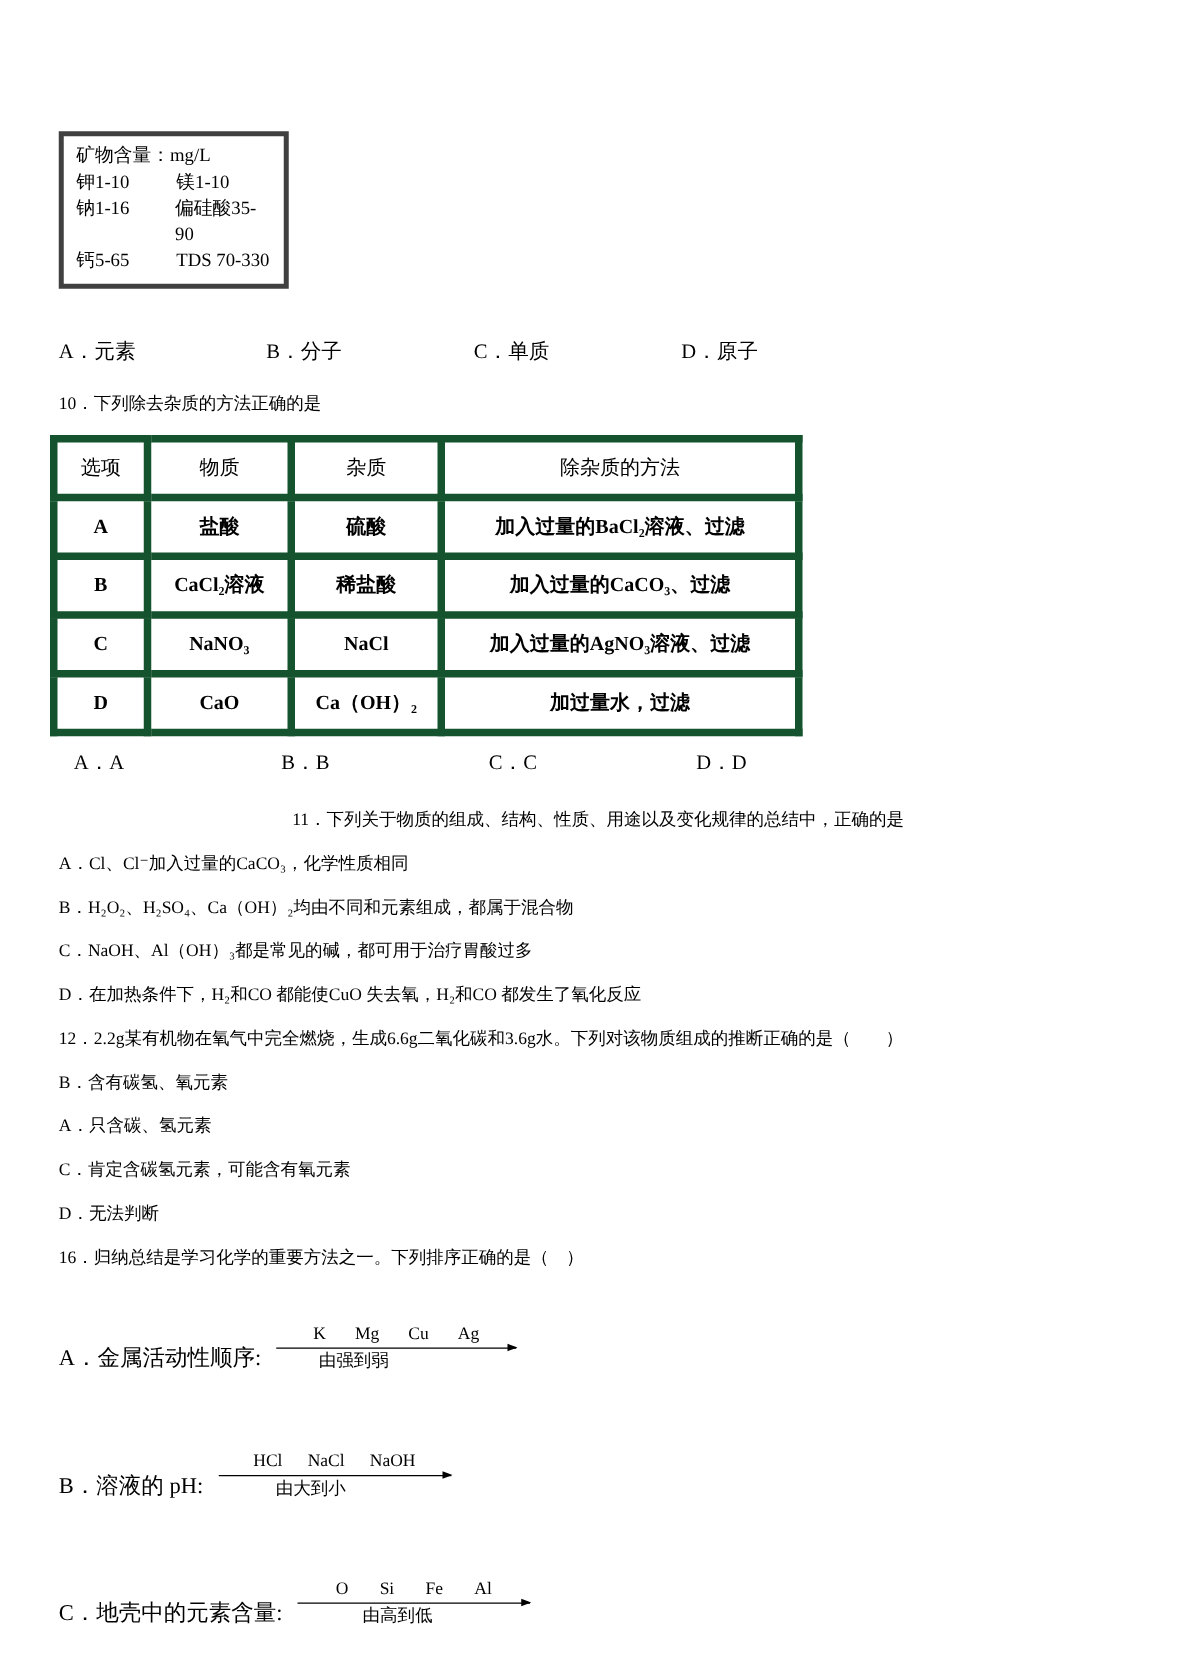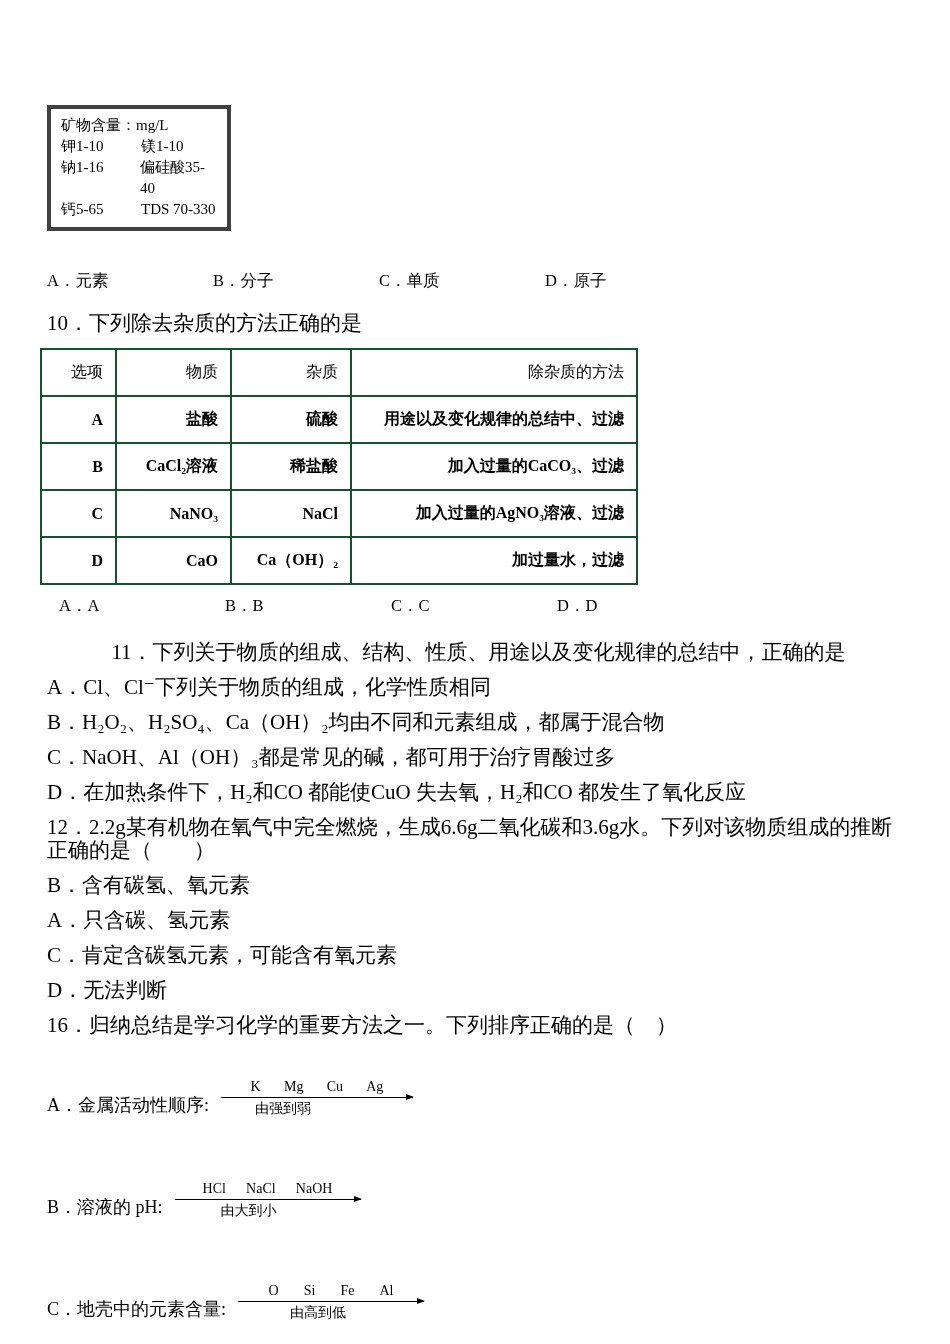--- a/index.html
+++ b/index.html
@@ -16,38 +16,38 @@
     border:4px solid #404040;
     width:184px;
     padding:6px 8px 7px 10px;
     font-size:15px;
     line-height:21px;
   }
   .mineral-row { display:flex; }
   .mineral-row .c1 { width:80px; }
 
   
-  .line { font-size:21px; line-height:23px; margin-top:12px; }
+  .line { font-size:14px; line-height:23px; margin-top:12px; }
 
   
   .opts-row { display:flex; font-size:16.5px; line-height:23px; }
   .opts-row > span { width:166px; }
   .opts-row.first { margin-top:38px; }
   .opts-row.after-table { margin-top:9px;margin-left:12px; }
 
   
   table.impurity {
     border-collapse:collapse;
     margin-top:13px;
     margin-left:-7px;
     font-size:16px;
   }
   table.impurity th, table.impurity td {
-    border:2px solid #14532d;
-    text-align:right;
+    border:6px solid #14532d;
+    text-align:center;
     vertical-align:middle;
     padding:0 12px;
     height:47px;
     font-weight:normal;
   }
   table.impurity td { font-weight:bold; }
   table.impurity .col1 { width:75px; }
   table.impurity .col2 { width:115px; }
   table.impurity .col3 { width:120px; }
   table.impurity .col4 { width:286px; }
@@ -83,21 +83,21 @@
   <div class="mineral-box">
     <div class="mineral-row">
       <span>矿物含量：mg/L</span>
     </div>
     <div class="mineral-row">
       <span class="c1">钾1-10</span>
       <span>镁1-10</span>
     </div>
     <div class="mineral-row">
       <span class="c1">钠1-16</span>
-      <span>偏硅酸35-40</span>
+      <span>偏硅酸35-90</span>
     </div>
     <div class="mineral-row">
       <span class="c1">钙5-65</span>
       <span>TDS  70-330</span>
     </div>
   </div>
 
   <div class="opts-row first">
     <span>A．元素</span>
     <span>B．分子</span>
@@ -112,21 +112,21 @@
         <tr>
       <th class="col1">选项</th>
       <th class="col2">物质</th>
       <th class="col3">杂质</th>
       <th class="col4">除杂质的方法</th>
     </tr>
     <tr>
       <td>A</td>
       <td>盐酸</td>
       <td>硫酸</td>
-      <td>用途以及变化规律的总结中、过滤</td>
+      <td>加入过量的BaCl₂溶液、过滤</td>
     </tr>
     <tr>
       <td>B</td>
       <td>CaCl₂溶液</td>
       <td>稀盐酸</td>
       <td>加入过量的CaCO₃、过滤</td>
     </tr>
     <tr>
       <td>C</td>
       <td>NaNO₃</td>
@@ -143,21 +143,21 @@
     </table>
 
   <div class="opts-row after-table">
     <span>A．A</span>
     <span>B．B</span>
     <span>C．C</span>
     <span>D．D</span>
   </div>
 
   <p class="line" style="margin-top:24px;text-align:center;">11．下列关于物质的组成、结构、性质、用途以及变化规律的总结中，正确的是</p>
-  <p class="line">A．Cl、Cl⁻下列关于物质的组成，化学性质相同</p>
+  <p class="line">A．Cl、Cl⁻加入过量的CaCO₃，化学性质相同</p>
   <p class="line">B．H₂O₂、H₂SO₄、Ca（OH）₂均由不同和元素组成，都属于混合物</p>
   <p class="line">C．NaOH、Al（OH）₃都是常见的碱，都可用于治疗胃酸过多</p>
   <p class="line">D．在加热条件下，H₂和CO 都能使CuO 失去氧，H₂和CO 都发生了氧化反应</p>
 
   <p class="line">12．2.2g某有机物在氧气中完全燃烧，生成6.6g二氧化碳和3.6g水。下列对该物质组成的推断正确的是（　　）</p>
   <p class="line">B．含有碳氢、氧元素</p>
   <p class="line">A．只含碳、氢元素</p>
   <p class="line">C．肯定含碳氢元素，可能含有氧元素</p>
   <p class="line">D．无法判断</p>
 

